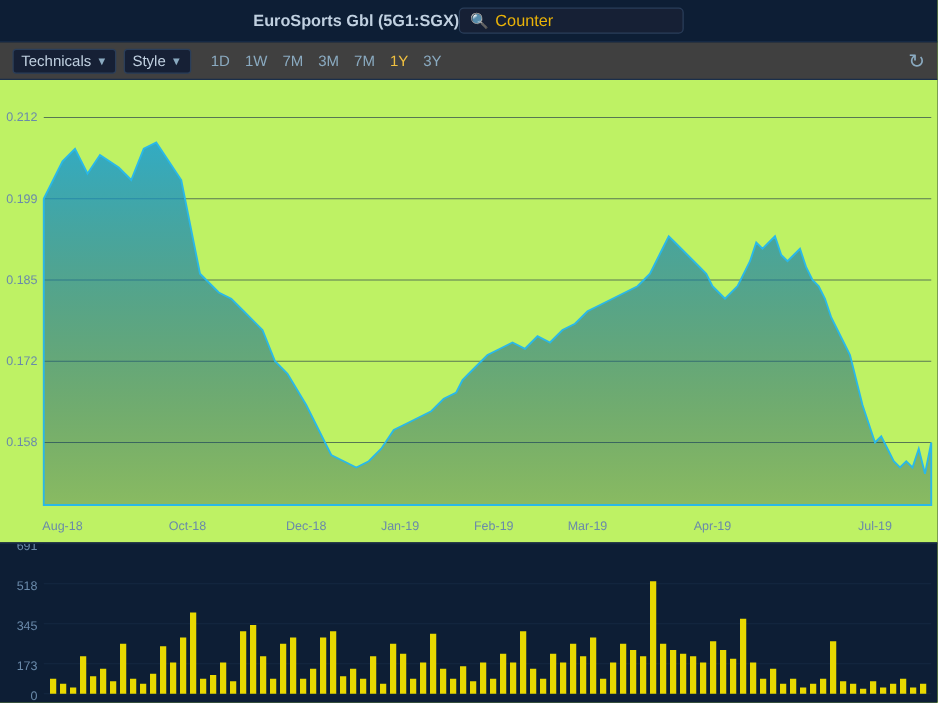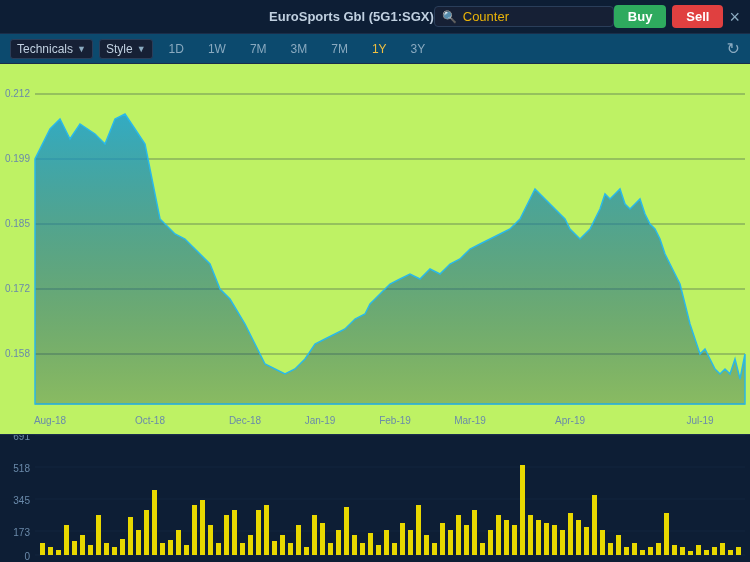--- a/index.html
+++ b/index.html
@@ -1,49 +1,49 @@
 <!DOCTYPE html>
 <html><head>
   <meta charset="utf-8">
   <style>
     * { box-sizing: border-box; margin: 0; padding: 0; }
     body { width: 750px; height: 562px; background: #0a1628; font-family: Arial, sans-serif; overflow: hidden; }
 
     
     #header {
-      display: flex; align-items: center; justify-content: flex-end;
+      display: flex; align-items: center; justify-content: center;
       background: #0d1e35; height: 34px; padding: 0 10px;
       border-bottom: 1px solid #1a2e4a;
     }
     #title { color: #c0d0e0; font-size: 13px; font-weight: bold; }
     #search-box {
       display: flex; align-items: center; background: #162035;
       border: 1px solid #2a3e5a; border-radius: 4px; padding: 2px 8px;
       width: 180px;
     }
     #search-icon { color: #5a7a9a; font-size: 12px; margin-right: 5px; }
     #search-input-text { color: #eab308; font-size: 13px; }
     #header-actions { display: flex; align-items: center; gap: 6px; }
     .btn-buy { background: #2eaa5e; color: white; border: none; border-radius: 4px; padding: 4px 14px; font-size: 13px; font-weight: bold; cursor: pointer; }
     .btn-sell { background: #e04040; color: white; border: none; border-radius: 4px; padding: 4px 14px; font-size: 13px; font-weight: bold; cursor: pointer; }
     .btn-close { background: none; border: none; color: #8aaac0; font-size: 18px; cursor: pointer; line-height: 1; }
 
     
     #toolbar {
-      display: flex; align-items: center; background: #0c4a6e;
+      display: flex; align-items: center; background: #404040;
       height: 30px; padding: 0 10px; gap: 6px;
       border-bottom: 1px solid #1a2e4a;
     }
     .dropdown-btn {
       display: flex; align-items: center; background: #162035;
       border: 1px solid #2a3e5a; border-radius: 3px; padding: 2px 6px;
       color: #c0d0e0; font-size: 12px; cursor: pointer; gap: 4px;
     }
     .dropdown-arrow { font-size: 9px; color: #8aaac0; }
-    .timeframe-btns { display: flex; gap: 12px; margin-left: 4px; }
+    .timeframe-btns { display: flex; gap: 0; margin-left: 4px; }
     .tf-btn {
       background: none; border: none; color: #8aaac0;
       font-size: 12px; padding: 2px 6px; cursor: pointer;
     }
     .tf-btn.active { color: #f0c040; }
     .refresh-btn { margin-left: auto; background: none; border: none; color: #8aaac0; font-size: 16px; cursor: pointer; }
     #main-chart {
       position: relative; background: #bef264;
       width: 750px; height: 370px; overflow: hidden;
     }
@@ -56,25 +56,20 @@
     svg { position: absolute; top: 0; left: 0; }
   </style>
 </head>
 <body>
 
 <div id="header">
   <span id="title">EuroSports Gbl (5G1:SGX)</span>
   <div id="search-box">
     <span id="search-icon">🔍</span>
     <span id="search-input-text">Counter</span>
-  </div>
-  <div id="header-actions">
-    <button class="btn-buy">Buy</button>
-    <button class="btn-sell">Sell</button>
-    <button class="btn-close">×</button>
   </div>
 </div>
 
 <div id="toolbar">
   <div class="dropdown-btn">
     <span>Technicals</span>
     <span class="dropdown-arrow">▼</span>
   </div>
   <div class="dropdown-btn">
     <span>Style</span>

